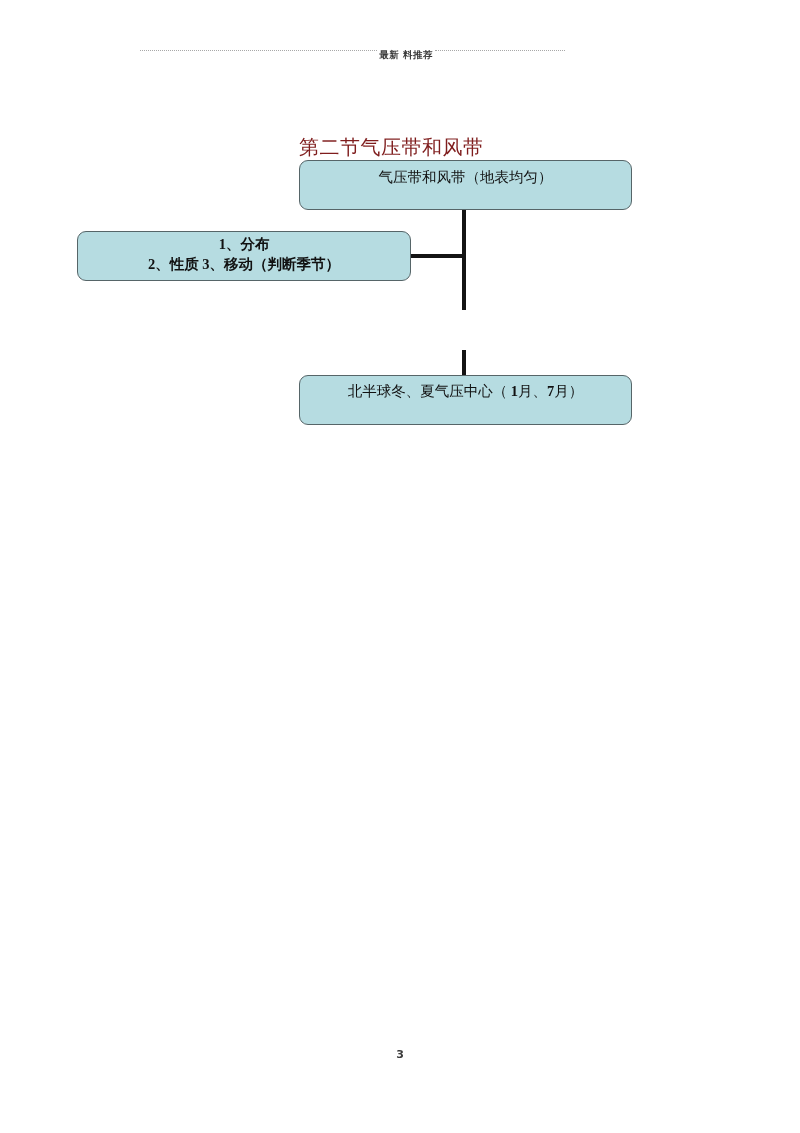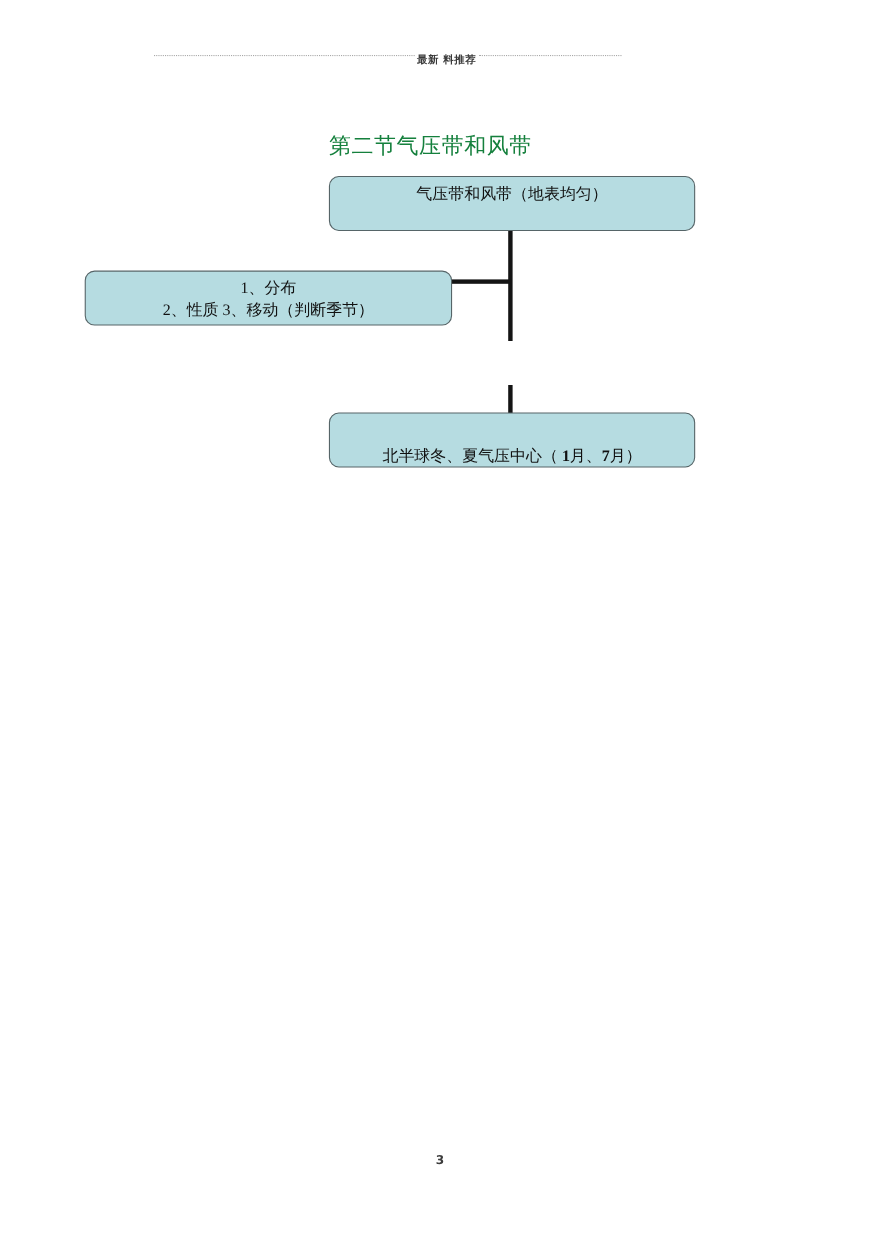--- a/index.html
+++ b/index.html
@@ -45,24 +45,24 @@
     color: #3a3a3a;
     letter-spacing: .5px;
     white-space: pre;
     line-height: 1;
   }
 
   
   .doc-title {
     position: absolute;
     left: 299px;
-    top: 119px;
+    top: 134px;
     font-size: 20px;
     font-weight: normal;
-    color: #15803d;
+    color: #7f1d1d;
     letter-spacing: .5px;
     white-space: nowrap;
   }
 
   
   .diagram {
     position: absolute;
     left: 0;
     top: 0;
     width: 656px;
@@ -88,43 +88,42 @@
   }
   #node-top {
     left: 299px;
     top: 160px;
     width: 333px;
     height: 50px;
     font-size: 14.5px;
   }
   #node-left {
     left: 77px;
-    top: 246px;
+    top: 231px;
     width: 334px;
     height: 50px;
     font-size: 14.5px;
-    font-weight: normal;
-    align-items: center;
+    font-weight: bold;
   }
   #node-left .inner { padding-top: 3px; line-height: 1.35; }
   #node-mid {
     left: 299px;
     top: 303px;
     width: 333px;
     height: 50px;
     font-size: 14.5px;
   }
   #node-bottom {
     left: 299px;
     top: 375px;
     width: 333px;
     height: 50px;
     font-size: 14.5px;
   }
-  #node-bottom .inner { padding-top: 5px; margin-top: 24px; }
+  #node-bottom .inner { padding-top: 5px; }
   .b { font-weight: bold; }
 
   .conn {
     position: absolute;
     background: #141414;
     z-index: 1;
   }
   #conn-v-main {
     left: 462px;
     top: 205px;

